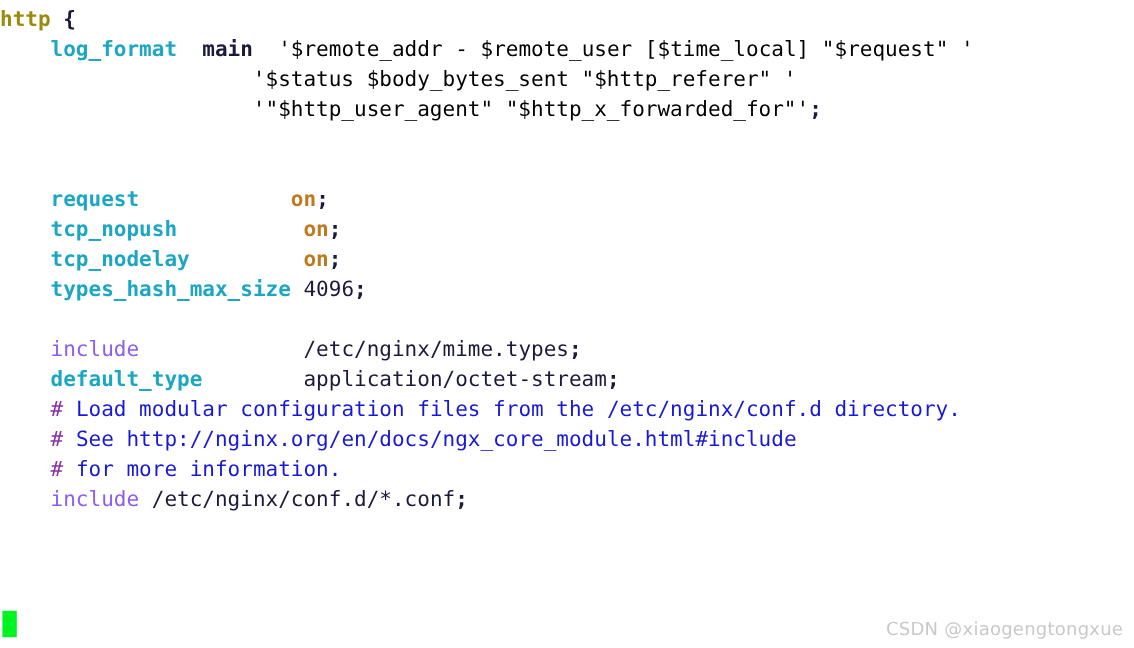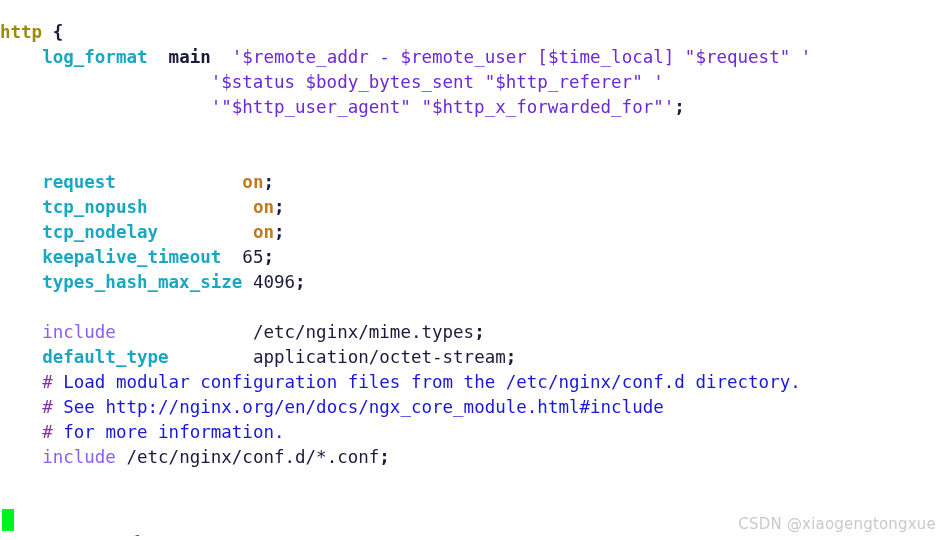--- a/index.html
+++ b/index.html
@@ -20,40 +20,40 @@
     height: 540px;
     background: #ffffff;
     padding: 0;
     box-sizing: border-box;
   }
 
   .code-area {
     position: absolute;
     left: 0;
     top: 0;
-    padding: 20px 0 0 0;
+    padding: 5px 0 0 0;
     width: 945px;
   }
 
   .line {
     height: 25px;
     line-height: 25px;
     font-size: 17.5px;
     white-space: pre;
     letter-spacing: 0px;
     font-family: "DejaVu Sans Mono", "Liberation Mono", monospace;
   }
 
   
   .t-block    { color: #9a8b0b; font-weight: bold; }   
   .t-brace    { color: #1a1a3c; font-weight: bold; }   
   .t-dir      { color: #1ba7c4; font-weight: bold; }   
   .t-dir-grn  { color: #8b5cf6; font-weight: normal; text-align: right; }   
   .t-ident    { color: #1a1a3c; font-weight: bold; }   
-  .t-str      { color: #6d28d9; }                      
+  .t-str      { color: #000000; }                      
   .t-path     { color: #1a1a3c; }                      
   .t-num      { color: #1a1a3c; }                      
   .t-bool     { color: #c07a1e; font-weight: bold; }   
   .t-punc     { color: #1a1a3c; font-weight: bold; }   
   .t-comment  { color: #1818d8; }                      
   .t-hash     { color: #8a2fa8; }                      
 
   
   #cursor {
     position: absolute;
@@ -100,21 +100,20 @@
   <div class="code-area">
       <div class="line"><span class="t-block">http</span><span> </span><span class="t-brace">{</span></div>
       <div class="line"><span>    </span><span class="t-dir">log_format</span><span>  </span><span class="t-ident">main</span><span>  </span><span class="t-str">'$remote_addr - $remote_user [$time_local] "$request" '</span></div>
       <div class="line"><span>                    </span><span class="t-str">'$status $body_bytes_sent "$http_referer" '</span></div>
       <div class="line"><span>                    </span><span class="t-str">'"$http_user_agent" "$http_x_forwarded_for"'</span><span class="t-punc">;</span></div>
       <div class="line">&nbsp;</div>
       <div class="line">&nbsp;</div>
       <div class="line"><span>    </span><span class="t-dir">request</span><span>            </span><span class="t-bool">on</span><span class="t-punc">;</span></div>
       <div class="line"><span>    </span><span class="t-dir">tcp_nopush</span><span>          </span><span class="t-bool">on</span><span class="t-punc">;</span></div>
       <div class="line"><span>    </span><span class="t-dir">tcp_nodelay</span><span>         </span><span class="t-bool">on</span><span class="t-punc">;</span></div>
-      <div class="line"><span>    </span><span class="t-dir">keepalive_timeout</span><span>  </span><span class="t-num">65</span><span class="t-punc">;</span></div>
       <div class="line"><span>    </span><span class="t-dir">types_hash_max_size</span><span> </span><span class="t-num">4096</span><span class="t-punc">;</span></div>
       <div class="line">&nbsp;</div>
       <div class="line"><span>    </span><span class="t-dir-grn">include</span><span>             </span><span class="t-path">/etc/nginx/mime.types</span><span class="t-punc">;</span></div>
       <div class="line"><span>    </span><span class="t-dir">default_type</span><span>        </span><span class="t-path">application/octet-stream</span><span class="t-punc">;</span></div>
       <div class="line"><span>    </span><span class="t-hash">#</span><span class="t-comment"> Load modular configuration files from the /etc/nginx/conf.d directory.</span></div>
       <div class="line"><span>    </span><span class="t-hash">#</span><span class="t-comment"> See http://nginx.org/en/docs/ngx_core_module.html#include</span></div>
       <div class="line"><span>    </span><span class="t-hash">#</span><span class="t-comment"> for more information.</span></div>
       <div class="line"><span>    </span><span class="t-dir-grn">include</span><span> </span><span class="t-path">/etc/nginx/conf.d/*.conf</span><span class="t-punc">;</span></div>
       <div class="line">&nbsp;</div>
     </div>

